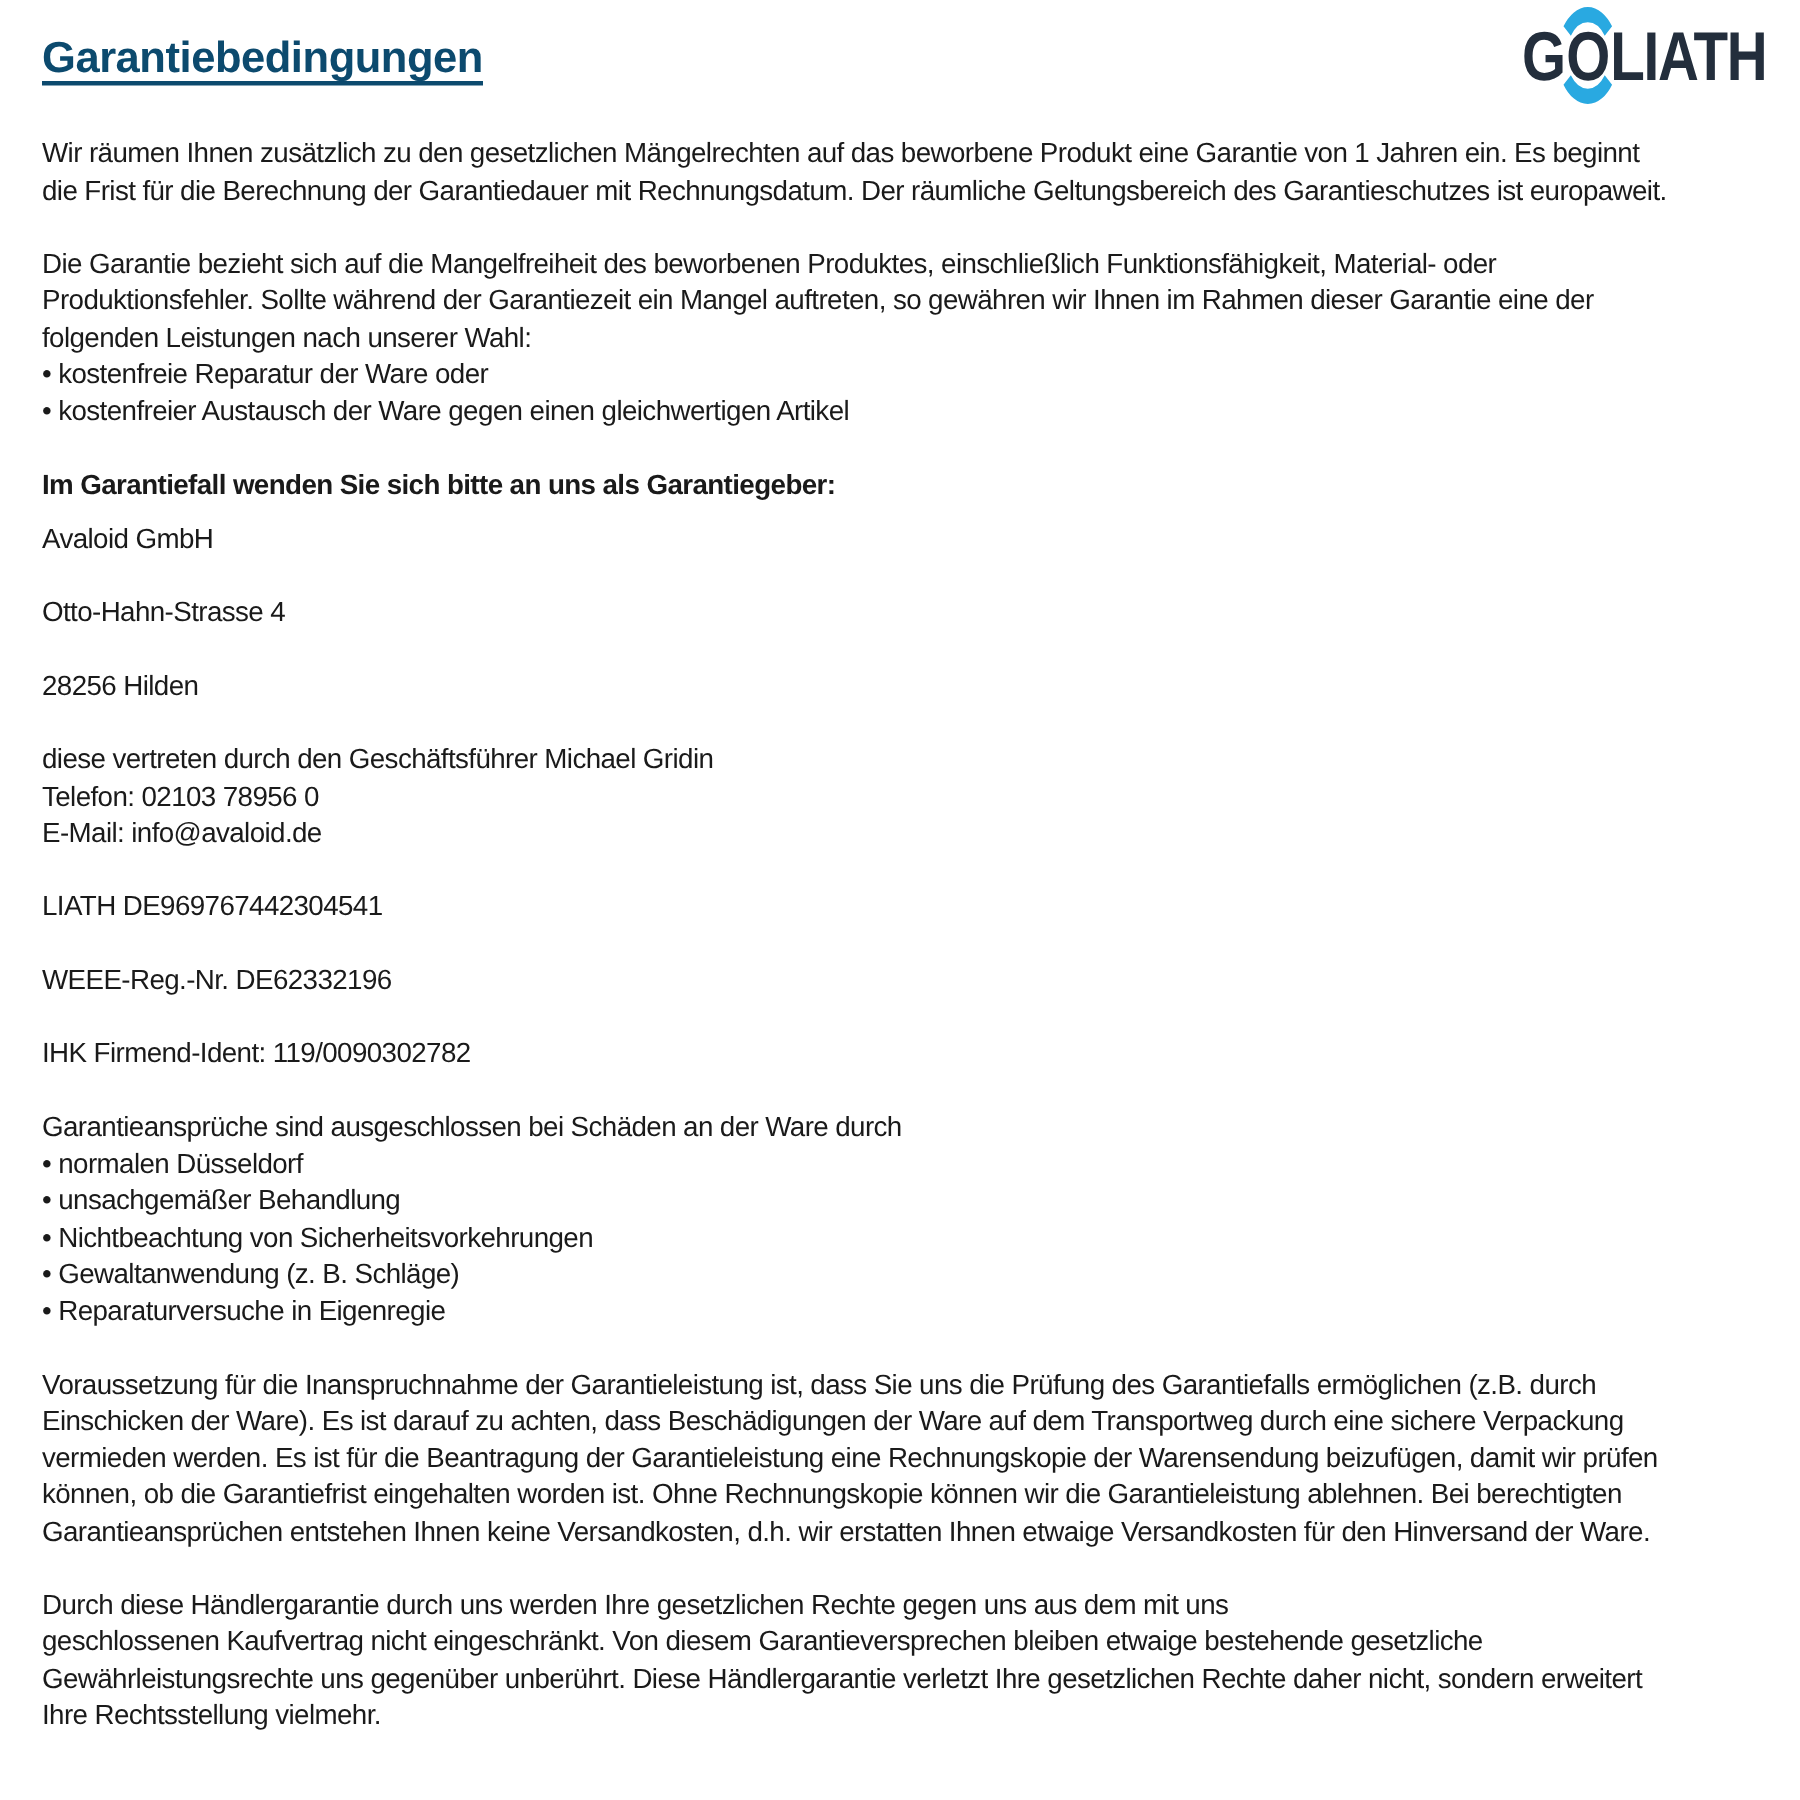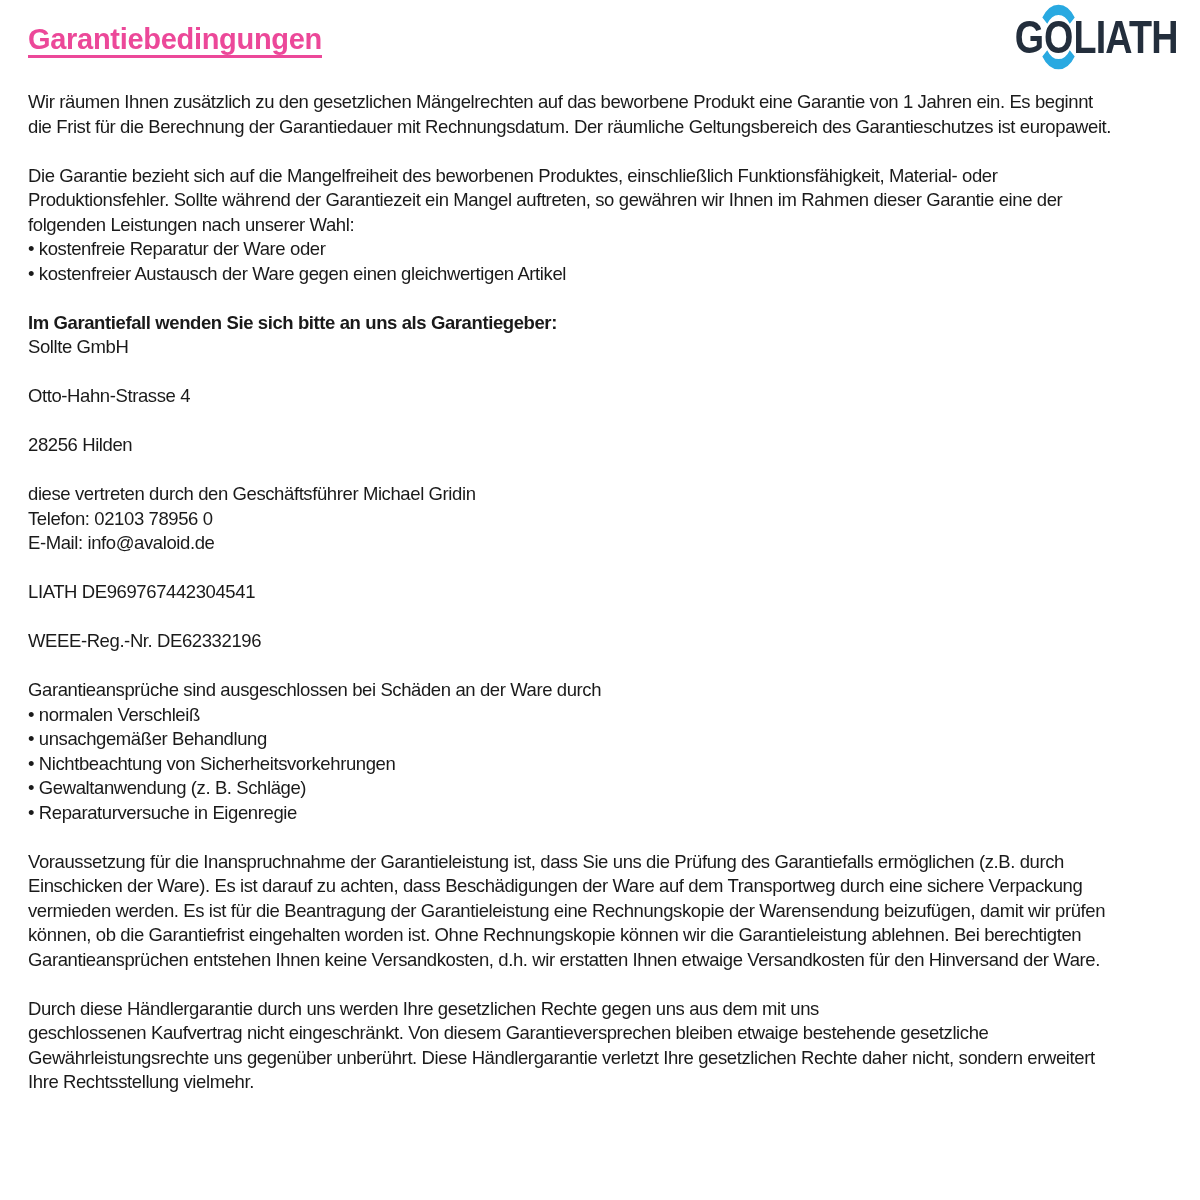--- a/index.html
+++ b/index.html
@@ -15,39 +15,39 @@
   .page {
     position: absolute;
     inset: 0;
     padding: 24px 28px 0 28px;
   }
   .doc-title {
     display: inline-block;
     font-size: 29px;
     font-weight: bold;
     letter-spacing: -0.3px;
-    color: #ec4899;
+    color: #0c4a6e;
     text-decoration: underline;
     text-decoration-thickness: 2.5px;
     text-underline-offset: 6px;
     line-height: 30px;
   }
   .body-text {
     margin-top: 36px;
     font-size: 18.5px;
     letter-spacing: -0.4px;
     line-height: 24.5px;
     color: #1a1a1a;
   }
   .block {
     white-space: pre;
     margin-bottom: 24.5px;
   }
   .block.bold { font-weight: bold; }
-  .block.tight { margin-bottom: 0; }
+  .block.tight { margin-bottom: 12px; }
   
   .logo {
     position: absolute;
     top: 14px;
     right: 22px;
     display: flex;
     align-items: center;
     font-weight: bold;
     font-size: 46px;
     line-height: 46px;
@@ -97,38 +97,39 @@
 die Frist für die Berechnung der Garantiedauer mit Rechnungsdatum. Der räumliche Geltungsbereich des Garantieschutzes ist europaweit.</p>
 
     <p class="block">Die Garantie bezieht sich auf die Mangelfreiheit des beworbenen Produktes, einschließlich Funktionsfähigkeit, Material- oder
 Produktionsfehler. Sollte während der Garantiezeit ein Mangel auftreten, so gewähren wir Ihnen im Rahmen dieser Garantie eine der
 folgenden Leistungen nach unserer Wahl:
 • kostenfreie Reparatur der Ware oder
 • kostenfreier Austausch der Ware gegen einen gleichwertigen Artikel</p>
 
     <p class="block bold tight">Im Garantiefall wenden Sie sich bitte an uns als Garantiegeber:</p>
 
-    <p class="block">Sollte GmbH</p>
+    <p class="block">Avaloid GmbH</p>
 
     <p class="block">Otto-Hahn-Strasse 4</p>
 
     <p class="block">28256 Hilden</p>
 
     <p class="block">diese vertreten durch den Geschäftsführer Michael Gridin
 Telefon: 02103 78956 0
 E-Mail: info@avaloid.de</p>
 
 
     <p class="block">LIATH DE969767442304541</p>
 
     <p class="block">WEEE-Reg.-Nr. DE62332196</p>
 
+    <p class="block">IHK Firmend-Ident: 119/0090302782</p>
 
     <p class="block">Garantieansprüche sind ausgeschlossen bei Schäden an der Ware durch
-• normalen Verschleiß
+• normalen Düsseldorf
 • unsachgemäßer Behandlung
 • Nichtbeachtung von Sicherheitsvorkehrungen
 • Gewaltanwendung (z. B. Schläge)
 • Reparaturversuche in Eigenregie</p>
 
     <p class="block">Voraussetzung für die Inanspruchnahme der Garantieleistung ist, dass Sie uns die Prüfung des Garantiefalls ermöglichen (z.B. durch
 Einschicken der Ware). Es ist darauf zu achten, dass Beschädigungen der Ware auf dem Transportweg durch eine sichere Verpackung
 vermieden werden. Es ist für die Beantragung der Garantieleistung eine Rechnungskopie der Warensendung beizufügen, damit wir prüfen
 können, ob die Garantiefrist eingehalten worden ist. Ohne Rechnungskopie können wir die Garantieleistung ablehnen. Bei berechtigten
 Garantieansprüchen entstehen Ihnen keine Versandkosten, d.h. wir erstatten Ihnen etwaige Versandkosten für den Hinversand der Ware.</p>

